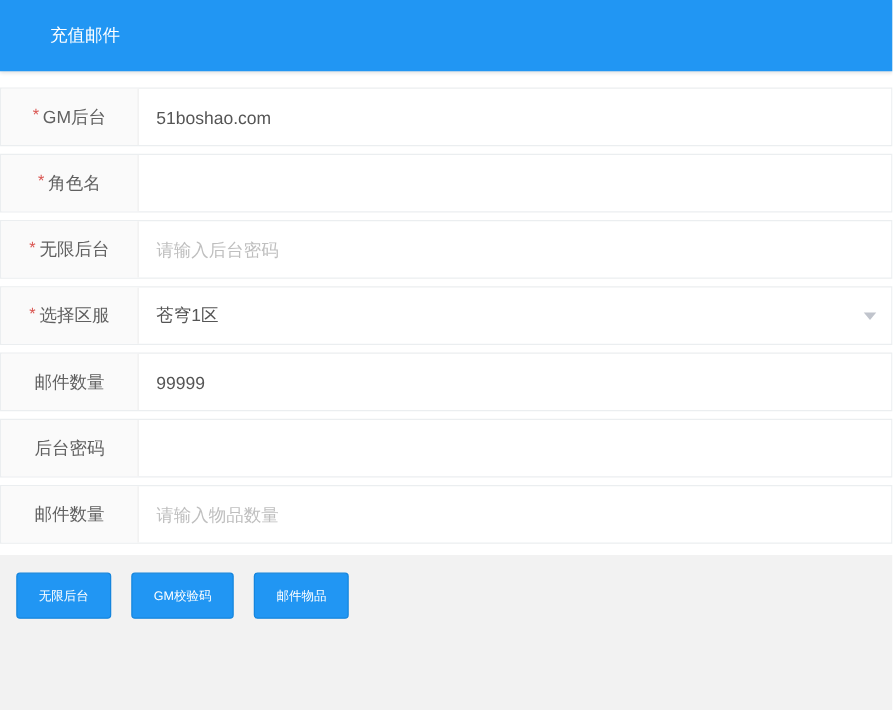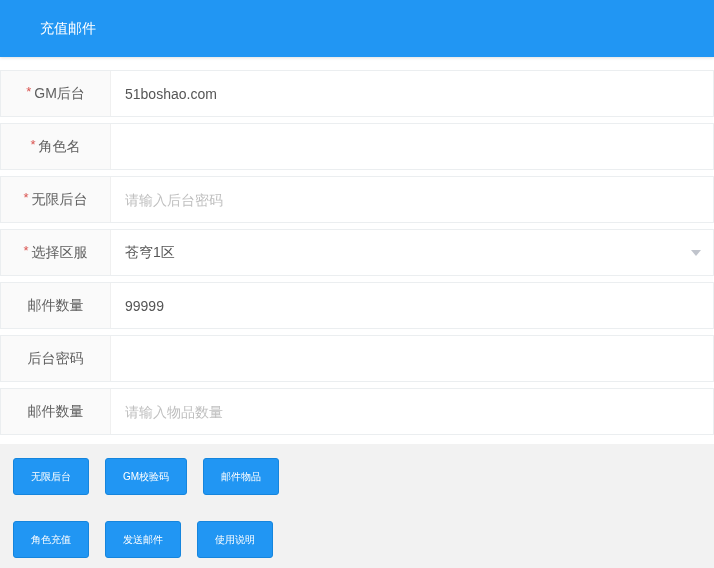--- a/index.html
+++ b/index.html
@@ -133,20 +133,13 @@
 </div>
 
 <div class="actions">
     <div class="btn-row">
   <button class="btn">无限后台</button>
 
   <button class="btn">GM校验码</button>
 
   <button class="btn">邮件物品</button>
 </div>
-    <div class="btn-row">
-  <button class="btn">角色充值</button>
-
-  <button class="btn">发送邮件</button>
-
-  <button class="btn">使用说明</button>
-</div>
   </div>
 
 </body></html>

